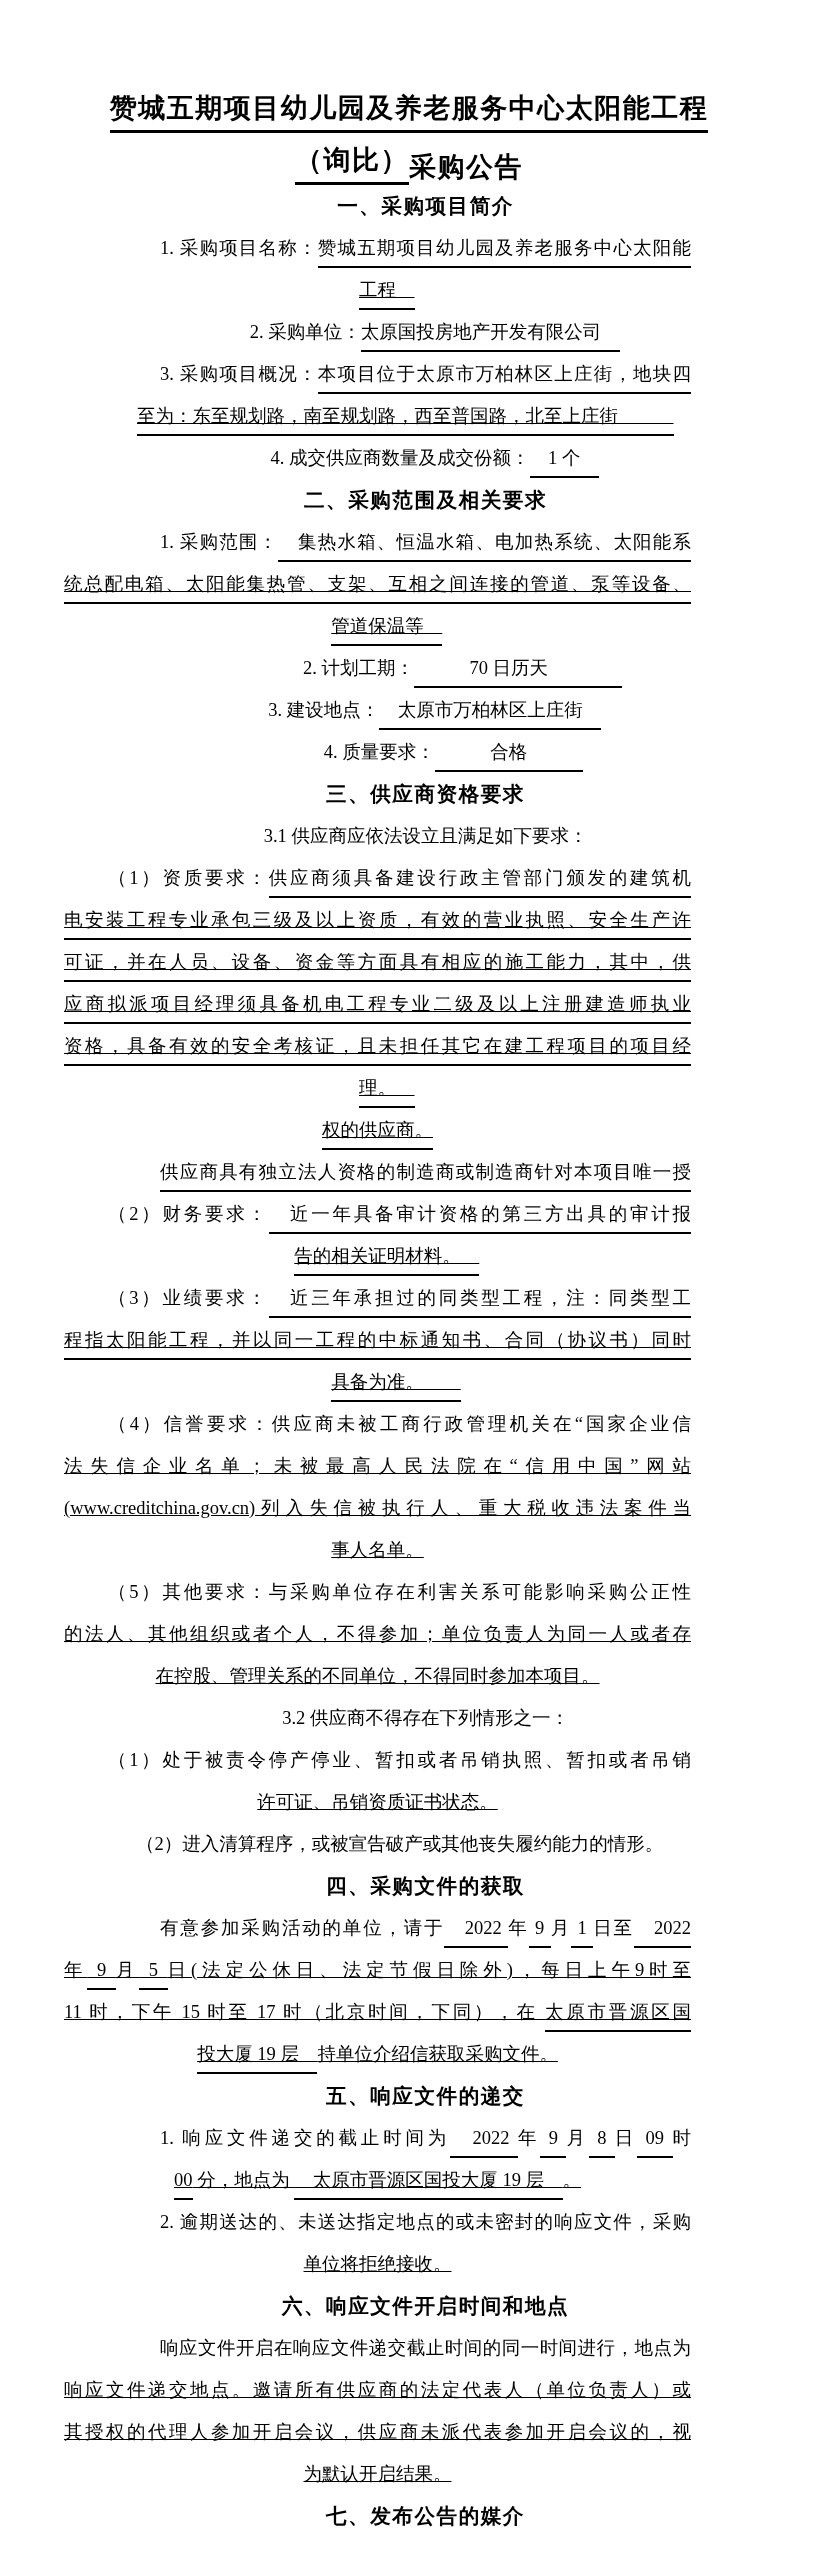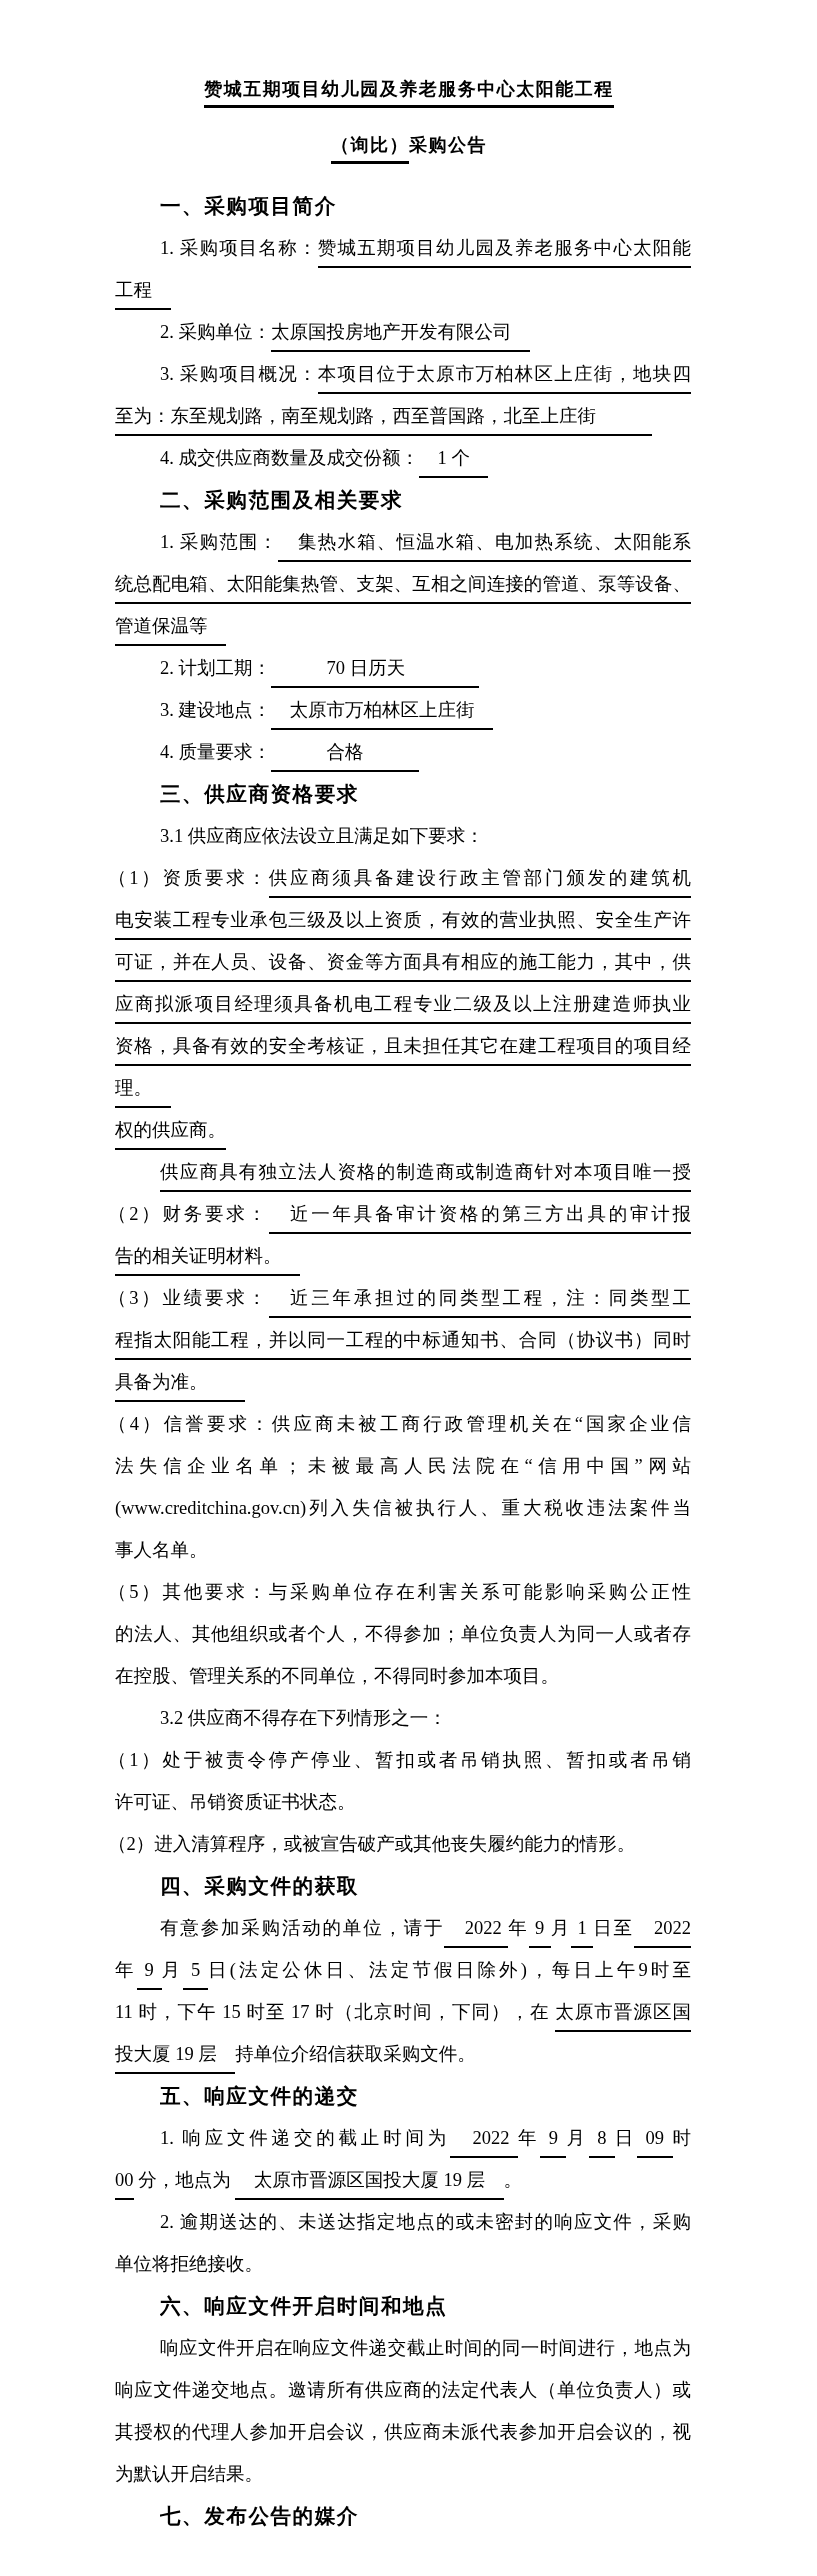--- a/index.html
+++ b/index.html
@@ -10,44 +10,45 @@
     background:#ffffff;
     color:#000;
     font-family:"Liberation Serif","DejaVu Serif",serif;
     box-sizing:border-box;
     padding-top:77px;
     overflow:hidden;
   }
   .title-line{
     height:56px;
     display:flex;
-    align-items:flex-start;
+    align-items:flex-end;
     justify-content:center;
-    font-size:18px;
+    font-size:27px;
     font-weight:bold;
     letter-spacing:1.5px;
     white-space:nowrap;
   }
   .title-line.second{height:52px;}
   .ut{border-bottom:3.1px solid #000;padding-bottom:4.1px;}
   .doc-body{width:100%;}
   .line{
     height:42px;
     line-height:42px;
     font-size:18.5px;
     margin-right:127px;
     white-space:nowrap;
     overflow:hidden;
+    text-align:center;
   }
   .line.fill{
     white-space:normal;
     text-align:justify;
     text-align-last:justify;
   }
-  .i0{margin-left:115px;}
+  .i0{margin-left:64px;text-decoration:underline;}
   .i1{margin-left:160px;}
   .i2{margin-left:108px;}
   .heading{
     font-weight:bold;
     font-size:20.6px;
     letter-spacing:1.5px;
   }
   .u{border-bottom:2.1px solid #000;padding-bottom:8px;}
 </style>
 </head>

